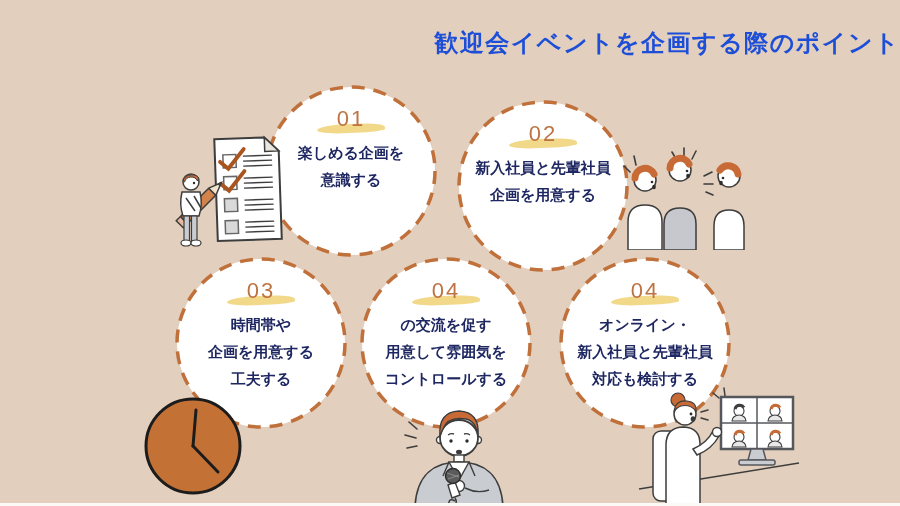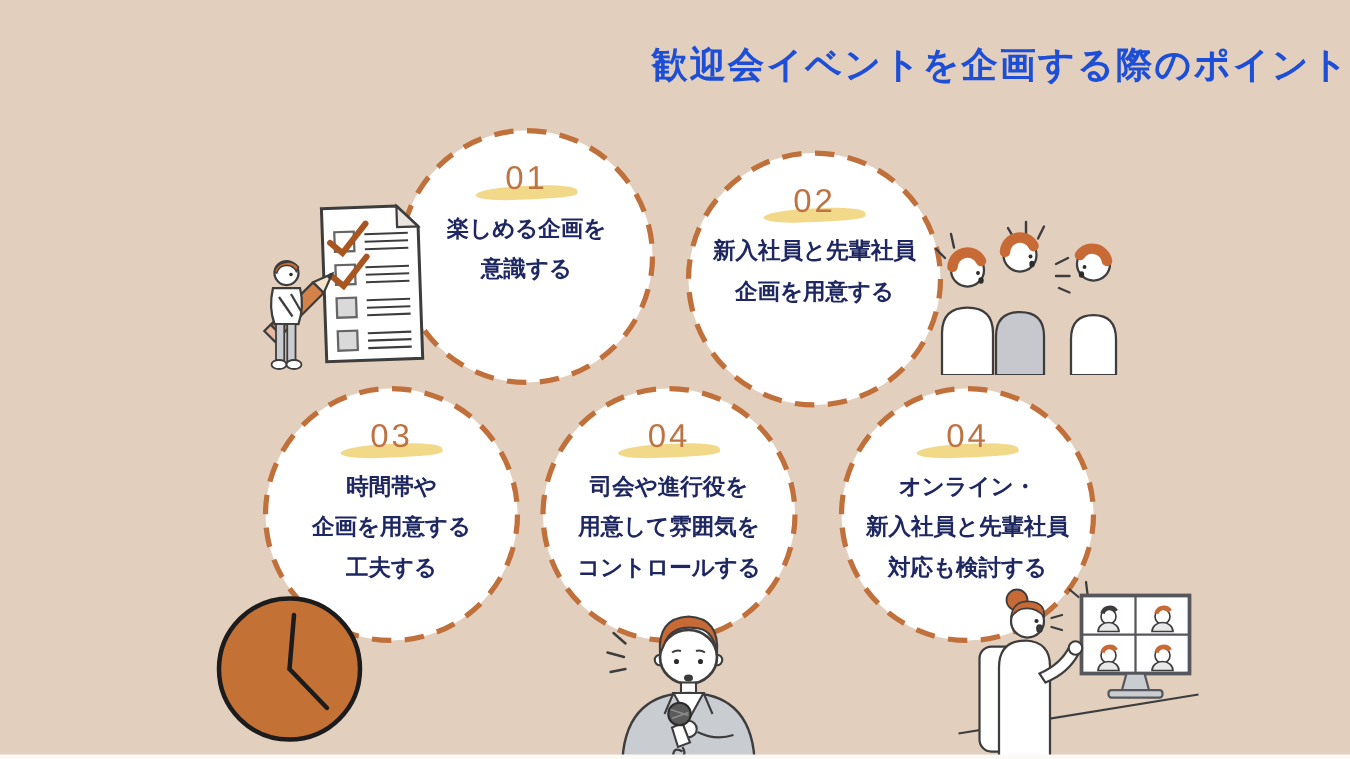--- a/index.html
+++ b/index.html
@@ -104,21 +104,21 @@
   <div class="circle c4">
     <svg class="ring" viewBox="0 0 172 172">
       <circle cx="86" cy="86" r="84" fill="#ffffff" stroke="#c0703a" stroke-width="3.5" stroke-dasharray="13 9"></circle>
     </svg>
     <div class="circle-content">
       <div class="num-wrap">
         <span class="num">04</span>
         <span class="hl"></span>
       </div>
       <div class="lines">
-        <div>司会や進行役を</div>
+        <div>の交流を促す</div>
         <div>用意して雰囲気を</div>
         <div>コントロールする</div>
       </div>
     </div>
   </div>
 
   <div class="circle c5">
     <svg class="ring" viewBox="0 0 172 172">
       <circle cx="86" cy="86" r="84" fill="#ffffff" stroke="#c0703a" stroke-width="3.5" stroke-dasharray="13 9"></circle>
     </svg>

